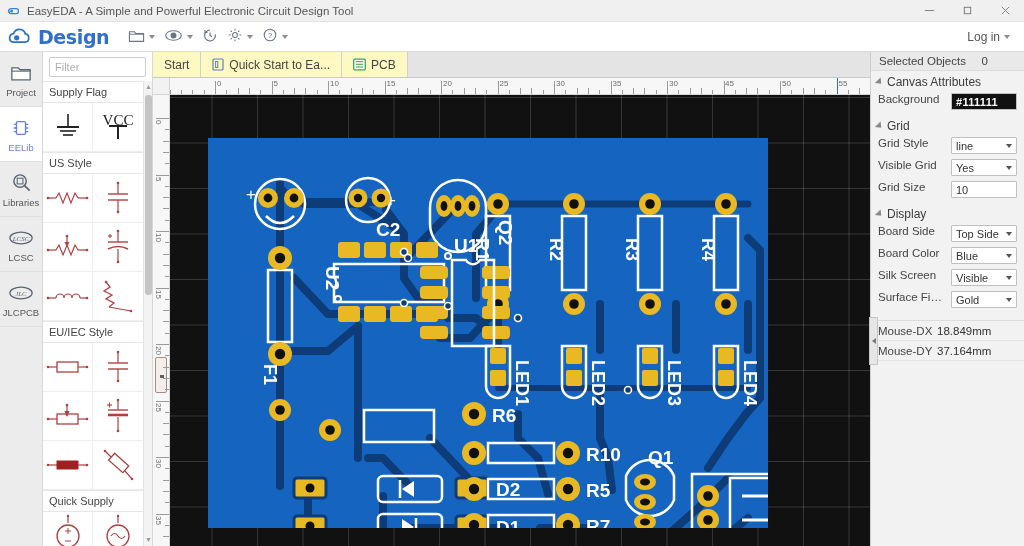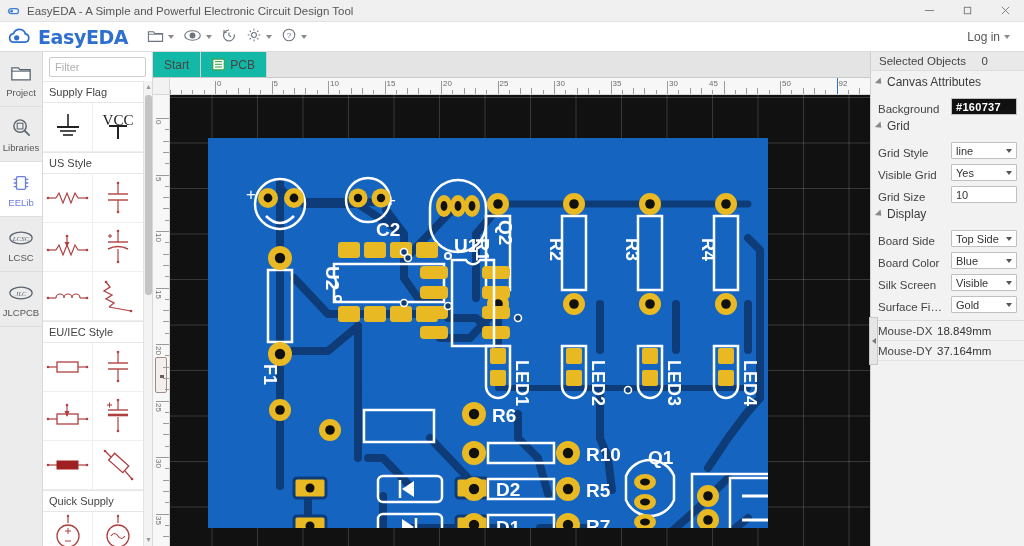--- a/index.html
+++ b/index.html
@@ -60,21 +60,21 @@
               border-right:1px solid #eee; cursor:pointer; }
   .sym-cell:last-child { border-right:none; }
   .libscroll { width:9px; background:#f3f3f3; border-left:1px solid #e3e3e3; position:relative; flex:0 0 9px;}
   .libscroll .thumb { position:absolute; left:1px; width:7px; background:#c4c4c4; border-radius:3px; }
   .libscroll .arr { position:absolute; left:1px; width:7px; height:8px; color:#999; font-size:7px; text-align:center; line-height:8px;}
 
   
   .center { flex:1 1 auto; display:flex; flex-direction:column; min-width:0; }
   .tabbar { height:26px; background:#e4e4e4; display:flex; flex:0 0 26px; border-bottom:1px solid #c9c9c9;}
   .tab { display:flex; align-items:center; padding:0 11px; font-size:12px; color:#444;
-         border-right:1px solid #d0d0d0; background:#14b8a6; cursor:pointer; white-space:nowrap;}
+         border-right:1px solid #d0d0d0; background:#fef9c3; cursor:pointer; white-space:nowrap;}
   .tab.active { background:#fff; }
   .tab .tab-ico { margin-right:5px; display:flex; }
 
   
   .canvasarea { flex:1 1 auto; display:flex; flex-direction:column; min-height:0; position:relative; }
   .ruler-top-row { height:17px; display:flex; flex:0 0 17px; }
   .ruler-corner { width:17px; flex:0 0 17px; background:#f2f2f2; border-right:1px solid #d6d6d6; border-bottom:1px solid #d6d6d6;}
   .ruler-h { flex:1 1 auto; background:#f7f7f7; position:relative; overflow:hidden; border-bottom:1px solid #d6d6d6;}
   .ruler-body-row { flex:1 1 auto; display:flex; min-height:0; }
   .ruler-v { width:17px; flex:0 0 17px; background:#f7f7f7; position:relative; overflow:hidden; border-right:1px solid #d6d6d6;}
@@ -99,21 +99,21 @@
 
   
   .rightpanel { width:154px; flex:0 0 154px; background:#f2f2f2; border-left:1px solid #cfcfcf;
                 display:flex; flex-direction:column; font-size:11.5px; }
   .rp-topbar { height:19px; display:flex; align-items:center; background:#e9e9e9;
                border-bottom:1px solid #dcdcdc; padding:0 8px; color:#444; }
   .rp-topbar .rp-count { margin-left:auto; margin-right:28px; }
   .rp-section { display:flex; align-items:center; padding:4px 6px; color:#3c3c3c; font-size:12px;}
   .rp-section .tri { width:0;height:0; border-top:4px solid transparent; border-bottom:4px solid transparent;
                      border-left:5px solid #888; margin-right:5px; transform:rotate(45deg);}
-  .rp-row { display:flex; align-items:flex-end; height:22px; padding:0 7px; }
+  .rp-row { display:flex; align-items:flex-start; height:22px; padding:0 7px; }
   .rp-lbl { flex:1 1 auto; color:#444; white-space:nowrap; overflow:hidden; text-overflow:ellipsis; padding-right:4px;}
   .rp-val { width:66px; flex:0 0 66px; height:17px; border:1px solid #c0c0c0; background:#fff;
             font-size:11px; display:flex; align-items:center; padding:0 4px; border-radius:1px; position:relative;}
   .rp-val.colorbox { background:#111111; color:#fff; font-weight:bold; letter-spacing:0.3px; }
   .rp-val.sel { padding-right:14px; }
   .rp-val .dd { position:absolute; right:4px; top:50%; margin-top:-2px;
                 border-left:3.5px solid transparent; border-right:3.5px solid transparent; border-top:4px solid #555;}
   .rp-val .vtxt { overflow:hidden; white-space:nowrap; text-overflow:clip; }
   .rp-sep { height:7px; }
   .rp-mouse { border-top:1px solid #dcdcdc; }
@@ -159,21 +159,21 @@
   </div>
 
   <div class="toolbar">
     <div class="brand">
       <span style="margin-right:4px;display:flex;">
         <svg width="26" height="20" viewBox="0 0 30 22">
           <path d="M6 17a5 5 0 01.5-9.9A7 7 0 0120 7.5a4.8 4.8 0 01-.4 9.5z" fill="none" stroke="#2f6fd0" stroke-width="2"></path>
           <circle cx="10" cy="12" r="3" fill="#2f6fd0"></circle>
         </svg>
       </span>
-      <span class="brand-text">EasyEDA</span>
+      <span class="brand-text">Design</span>
     </div>
 
     <div class="tool-grp">
       <span>
         <svg width="17" height="15" viewBox="0 0 20 18">
             <path d="M1.5 4.5h6l1.5 2h9.5v9.5h-17z" fill="none" stroke="#6b7480" stroke-width="1.3"></path>
             <line x1="1.5" y1="7.5" x2="18.5" y2="7.5" stroke="#6b7480" stroke-width="1.1"></line>
           </svg>
       </span>
       <span class="caret"></span>
@@ -230,39 +230,39 @@
     <div class="rail">
       <div class="rail-item">
         <span class="ri-ico">
           <svg width="22" height="19" viewBox="0 0 24 20">
               <path d="M2 5h7l2 2h11v11H2z" fill="#fff" stroke="#5b6470" stroke-width="1.4"></path>
               <line x1="2" y1="8.5" x2="22" y2="8.5" stroke="#5b6470" stroke-width="1.2"></line>
             </svg>
         </span>
         <span class="ri-lbl">Project</span>
       </div>
+      <div class="rail-item active">
+        <span class="ri-ico">
+          <svg width="20" height="20" viewBox="0 0 22 22">
+              <rect x="6" y="4" width="10" height="14" rx="1.5" fill="none" stroke="#6a7fe0" stroke-width="1.5"></rect>
+              <path d="M3 7h3M3 11h3M3 15h3M16 7h3M16 11h3M16 15h3" stroke="#6a7fe0" stroke-width="1.5"></path>
+            </svg>
+        </span>
+        <span class="ri-lbl">EELib</span>
+      </div>
       <div class="rail-item">
         <span class="ri-ico">
           <svg width="21" height="21" viewBox="0 0 22 22">
               <circle cx="9.5" cy="9.5" r="6.5" fill="none" stroke="#5b6470" stroke-width="1.5"></circle>
               <rect x="6.5" y="6.5" width="6" height="6" fill="none" stroke="#5b6470" stroke-width="1.1"></rect>
               <line x1="14.2" y1="14.2" x2="19.5" y2="19.5" stroke="#5b6470" stroke-width="1.8"></line>
             </svg>
         </span>
         <span class="ri-lbl">Libraries</span>
       </div>
-      <div class="rail-item active">
-        <span class="ri-ico">
-          <svg width="20" height="20" viewBox="0 0 22 22">
-              <rect x="6" y="4" width="10" height="14" rx="1.5" fill="none" stroke="#6a7fe0" stroke-width="1.5"></rect>
-              <path d="M3 7h3M3 11h3M3 15h3M16 7h3M16 11h3M16 15h3" stroke="#6a7fe0" stroke-width="1.5"></path>
-            </svg>
-        </span>
-        <span class="ri-lbl">EELib</span>
-      </div>
       <div class="rail-item">
         <span class="ri-ico">
           <svg width="26" height="16" viewBox="0 0 28 16">
               <ellipse cx="14" cy="8" rx="12" ry="6.3" fill="none" stroke="#5b6470" stroke-width="1.3"></ellipse>
               <text x="14" y="11" font-size="7.5" text-anchor="middle" fill="#5b6470" font-family="Liberation Serif" font-style="italic">LCSC</text>
             </svg>
         </span>
         <span class="ri-lbl">LCSC</span>
       </div>
       <div class="rail-item">
@@ -472,20 +472,29 @@
           <div class="arr" style="bottom:2px;">▼</div>
         </div>
       </div>
     </div>
 
     <div class="center">
 
       <div class="tabbar">
         <div class="tab">
           <span>Start</span>
+        </div>
+        <div class="tab">
+          <span class="tab-ico">
+            <svg width="12" height="13" viewBox="0 0 12 13">
+                <rect x="1" y="1" width="10" height="11" rx="1" fill="none" stroke="#5b7fd0" stroke-width="1.2"></rect>
+                <rect x="3.6" y="3.5" width="2.2" height="6" fill="none" stroke="#5b7fd0" stroke-width="1"></rect>
+              </svg>
+          </span>
+          <span>Quick Start to Ea...</span>
         </div>
         <div class="tab">
           <span class="tab-ico">
             <svg width="13" height="13" viewBox="0 0 13 13">
                 <rect x="0.7" y="1.2" width="11.6" height="10.6" rx="1" fill="#fff" stroke="#3ea54a" stroke-width="1.3"></rect>
                 <line x1="3" y1="3.6" x2="10" y2="3.6" stroke="#3ea54a" stroke-width="1.1"></line>
                 <line x1="3" y1="6.3" x2="10" y2="6.3" stroke="#3ea54a" stroke-width="1.1"></line>
                 <line x1="3" y1="9" x2="10" y2="9" stroke="#3ea54a" stroke-width="1.1"></line>
               </svg>
           </span>
@@ -545,33 +554,33 @@
               <div class="tick" style="left: 463.1px; height: 6px;"></div>
               <div class="tick" style="left: 474.4px; height: 6px;"></div>
               <div class="tick" style="left: 485.7px; height: 4px;"></div>
               <div class="tick" style="left: 497px; height: 13px;"></div>
               <div class="rlabel" style="left: 499px;">30</div>
               <div class="tick" style="left: 508.3px; height: 4px;"></div>
               <div class="tick" style="left: 519.6px; height: 6px;"></div>
               <div class="tick" style="left: 530.9px; height: 6px;"></div>
               <div class="tick" style="left: 542.2px; height: 4px;"></div>
               <div class="tick" style="left: 553.5px; height: 13px;"></div>
-              <div class="rlabel" style="left: 539px;">45</div>
+              <div class="rlabel" style="left: 555px;">45</div>
               <div class="tick" style="left: 564.8px; height: 4px;"></div>
               <div class="tick" style="left: 576.1px; height: 6px;"></div>
               <div class="tick" style="left: 587.4px; height: 6px;"></div>
               <div class="tick" style="left: 598.7px; height: 4px;"></div>
               <div class="tick" style="left: 610px; height: 13px;"></div>
               <div class="rlabel" style="left: 612px;">50</div>
               <div class="tick" style="left: 621.3px; height: 4px;"></div>
               <div class="tick" style="left: 632.6px; height: 6px;"></div>
               <div class="tick" style="left: 643.9px; height: 6px;"></div>
               <div class="tick" style="left: 655.2px; height: 4px;"></div>
               <div class="tick" style="left: 666.5px; height: 13px;"></div>
-              <div class="rlabel" style="left: 668.5px;">92</div>
+              <div class="rlabel" style="left: 668.5px;">55</div>
               <div class="tick" style="left: 677.8px; height: 4px;"></div>
               <div class="tick" style="left: 689.1px; height: 6px;"></div>
               <div class="tick" style="left: 33.7px; height: 4px;"></div>
               <div class="tick" style="left: 22.4px; height: 4px;"></div>
               <div class="tick" style="left: 11.1px; height: 4px;"></div>
               <div class="tick" style="left: -0.2px; height: 4px;"></div>
               <div class="cursor-line-h" style="left: 666.5px;"></div>
             </div>
         </div>
         <div class="ruler-body-row">
@@ -917,21 +926,21 @@
           <span class="rp-count">0</span>
         </div>
 
         <div class="rp-section">
           <span class="tri"></span>
           <span>Canvas Attributes</span>
         </div>
         <div class="rp-row">
           <span class="rp-lbl">Background</span>
           <span class="rp-val colorbox">
-            <span class="vtxt">#160737</span>
+            <span class="vtxt">#111111</span>
           </span>
         </div>
 
         <div class="rp-section">
           <span class="tri"></span>
           <span>Grid</span>
         </div>
         <div class="rp-row">
           <span class="rp-lbl">Grid Style</span>
           <span class="rp-val sel">

